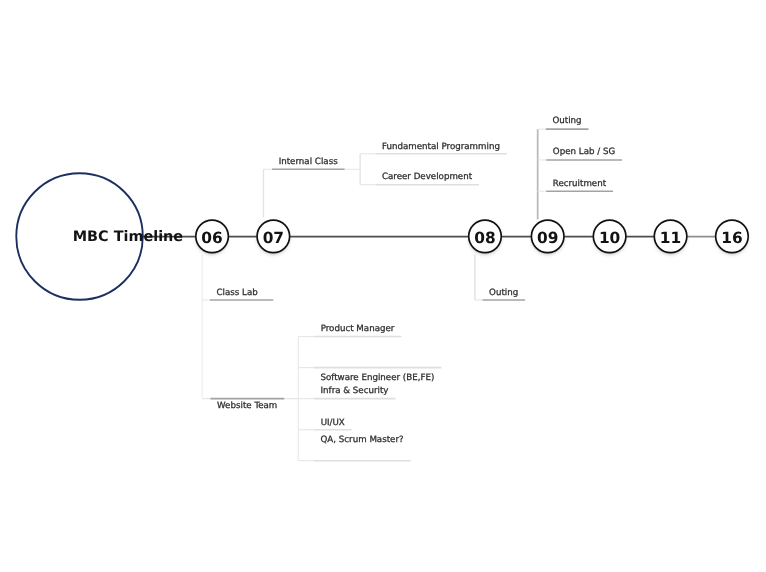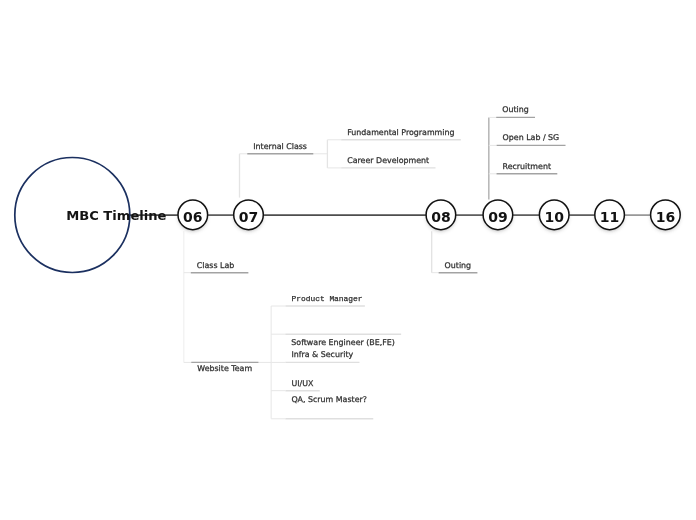--- a/index.html
+++ b/index.html
@@ -121,21 +121,21 @@
 
     <div class="lbl" style="left: 196.8px; top: 261.7px; color: rgb(47, 47, 47);">Class Lab</div>
     <div class="lbl" style="left: 197.3px; top: 365px; color: rgb(47, 47, 47); text-align: center;">Website Team</div>
     <div class="lbl" style="left: 253.3px; top: 142.8px; color: rgb(47, 47, 47);">Internal Class</div>
     <div class="lbl" style="left: 444.6px; top: 261.7px; color: rgb(47, 47, 47);">Outing</div>
     <div class="lbl" style="left: 502.2px; top: 106.4px; color: rgb(47, 47, 47);">Outing</div>
     <div class="lbl" style="left: 502.6px; top: 134.4px; color: rgb(47, 47, 47);">Open Lab / SG</div>
     <div class="lbl" style="left: 502.5px; top: 162.8px; color: rgb(47, 47, 47);">Recruitment</div>
     <div class="lbl" style="left: 347.2px; top: 128.8px; color: rgb(47, 47, 47);">Fundamental Programming</div>
     <div class="lbl" style="left: 347.2px; top: 156.9px; color: rgb(47, 47, 47);">Career Development</div>
-    <div class="lbl" style="left: 291.5px; top: 295px; color: rgb(47, 47, 47); font-family: Liberation Mono, monospace;">Product Manager</div>
+    <div class="lbl" style="left: 291.5px; top: 295px; color: rgb(47, 47, 47);">Product Manager</div>
     <div class="lbl" style="left: 291.3px; top: 323.2px; color: rgb(47, 47, 47); margin-top: 16px;">Software Engineer (BE,FE)</div>
     <div class="lbl" style="left: 291.4px; top: 351.4px; color: rgb(47, 47, 47);">Infra &amp; Security</div>
     <div class="lbl" style="left: 291.5px; top: 379.7px; color: rgb(47, 47, 47);">UI/UX</div>
     <div class="lbl" style="left: 291.4px; top: 396px; color: rgb(47, 47, 47);">QA, Scrum Master?</div>
 
   </div>
 
 </div>
 
 </body></html>

